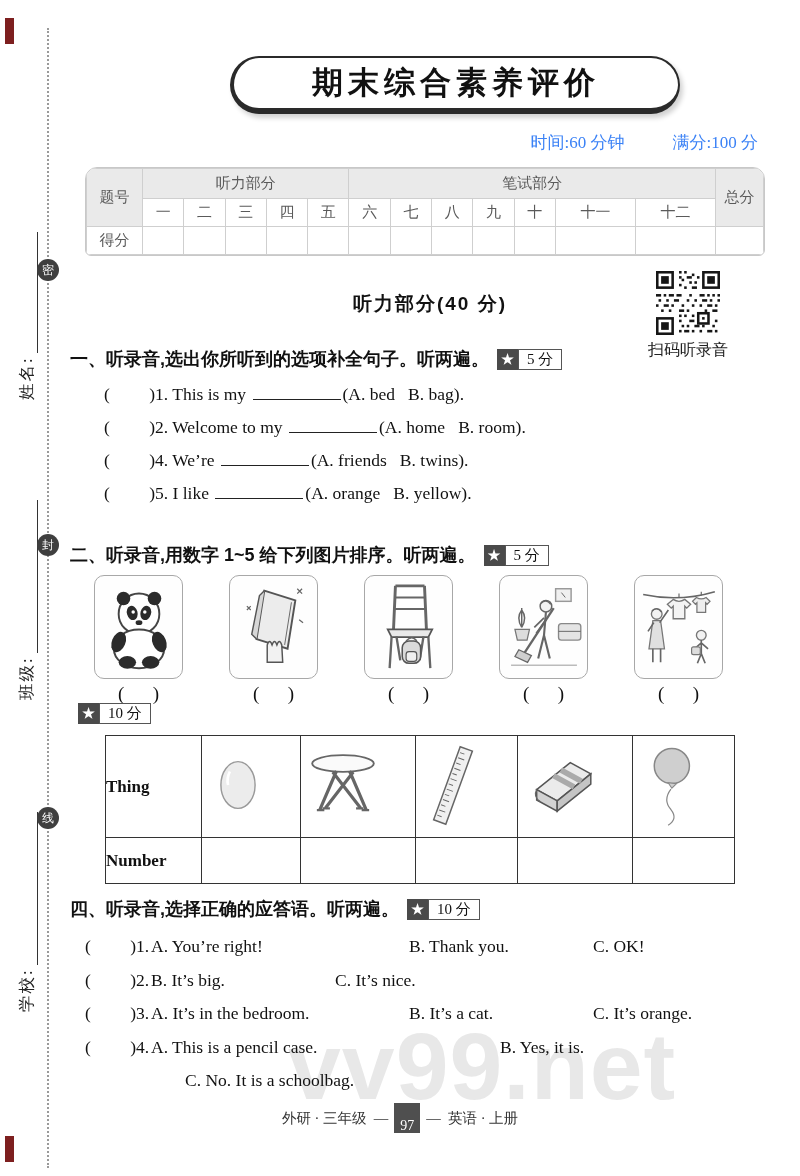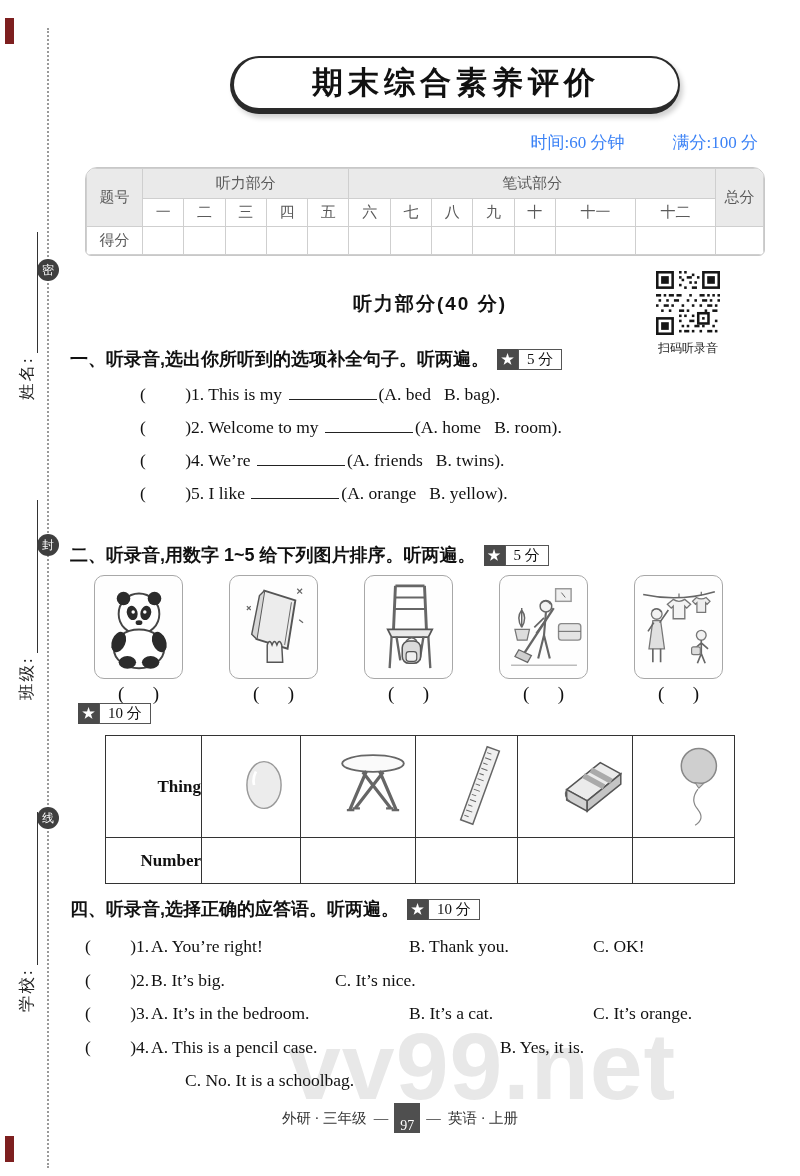--- a/index.html
+++ b/index.html
@@ -38,45 +38,45 @@
   table.score tr:first-child td { height:30px; }
   .hd { background:#eaeaea; }
   .col-qn { width:56px; } .col-total { width:48px; }
 
   .lh { position:absolute; left:110px; top:291px; width:640px; text-align:center;
         font-size:19px; font-weight:bold; letter-spacing:2px;
         font-family:"Liberation Sans", sans-serif; }
 
   .qr { position:absolute; left:656px; top:271px; width:64px; height:64px; }
   .qr-caption { position:absolute; left:642px; top:340px; width:92px; text-align:center;
-                font-size:12px; color:#222; }
+                font-size:16px; color:#222; }
 
   .sh { position:absolute; left:70px; display:flex; align-items:center;
         font-family:"Liberation Sans", sans-serif; font-weight:bold; font-size:18px;
         white-space:pre; }
   .pts { display:inline-flex; align-items:center; margin-left:8px; }
   .star { width:21px; height:21px; background:#4a4a4a; color:#fff; font-size:14px;
           line-height:21px; text-align:center; }
   .pts-box { height:21px; border:1.5px solid #555; padding:0 8px;
              font-family:"Liberation Serif", serif; font-weight:normal; font-size:15px;
              line-height:19px; background:#fff; }
 
   .s1-qs { position:absolute; left:104px; top:378px; font-size:17.5px; line-height:33px; }
-  .q { white-space:pre;margin-left:36px; }
+  .q { white-space:pre; }
   .blank { display:inline-block; width:88px; height:0.95em; border-bottom:1.5px solid #222;
            margin:0 2px; }
 
   .pics { position:absolute; left:94px; top:575px; display:flex; gap:46px; }
   .pic-col { display:flex; flex-direction:column; align-items:center; }
   .pic-card { width:89px; height:104px; border:1.5px solid #a8a8a8; border-radius:10px;
               display:flex; align-items:center; justify-content:center; background:#fefefe; }
   .pic-paren { margin-top:4px; font-size:19px; white-space:pre; }
 
   table.things { position:absolute; left:105px; top:735px; width:630px; border-collapse:collapse; }
-  table.things td { border:1.5px solid #333; text-align:right; vertical-align:middle; }
+  table.things td { border:1.5px solid #333; text-align:left; vertical-align:middle; }
   table.things tr:first-child td { height:102px; }
   table.things tr:last-child td { height:46px; }
   .things-label { width:96px; font-weight:bold; font-size:17px; }
 
   .s4-qs { position:absolute; left:85px; top:930px; font-size:17.5px; line-height:33.5px; }
   .s4row { display:flex; }
   .s4row span { white-space:pre; }
   .s4row .n { width:66px; }
   .s4row .oa { width:258px; }
   .s4row .ob { width:184px; }

